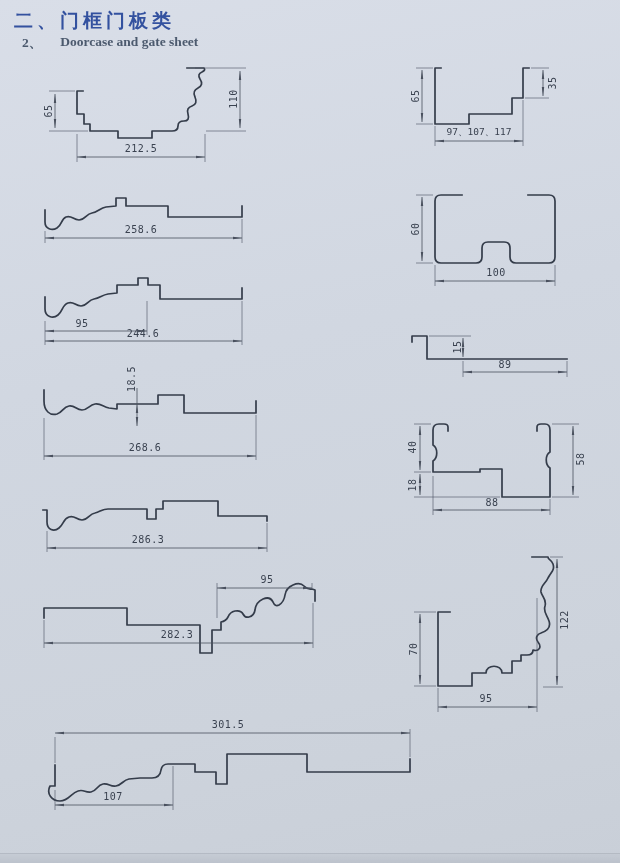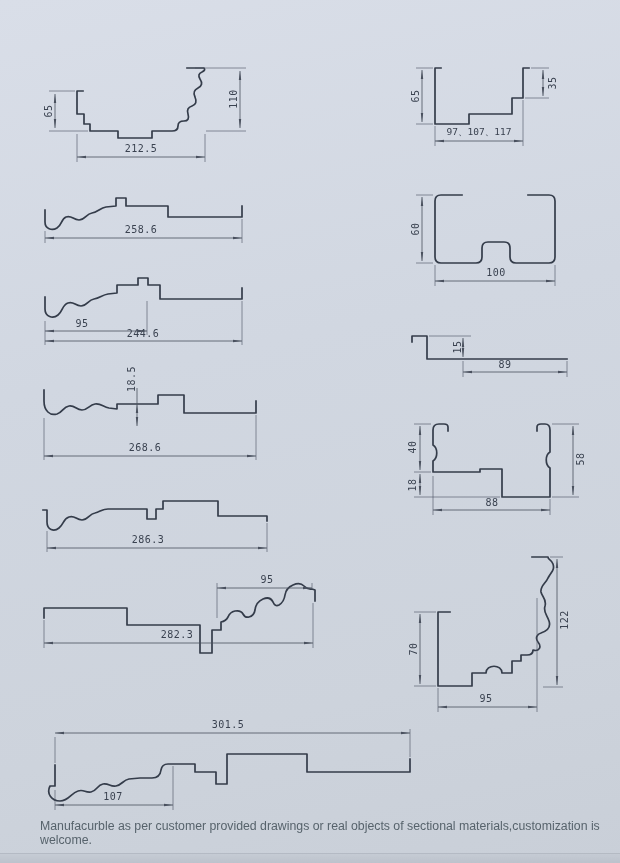--- a/index.html
+++ b/index.html
@@ -28,20 +28,27 @@
   .ftr-cn { color:#45515b; font-size:12.5px; letter-spacing:1px; }
   .ftr-en { color:#57636c; font-size:12.3px; margin-top:1px; }
   .page-edge { position:absolute; left:0; bottom:0; width:100%; height:9px;
     background:linear-gradient(#c4cad3,#b8bec8); border-top:1px solid #adb3bd; opacity:0.75; }
 </style>
 </head>
 <body>
 
 <div class="page">
 
+  <div class="hdr">
+    <div class="title-cn">二、门框门板类</div>
+    <div class="subtitle">
+      <span>2、</span>
+      <span>Doorcase and gate sheet</span>
+    </div>
+  </div>
 
   <svg class="drawings" width="620" height="863" viewBox="0 0 620 863">
     <defs>
       <marker id="ah-e" viewBox="0 0 10 8" refX="9.5" refY="4" markerWidth="10" markerHeight="8" orient="auto" markerUnits="userSpaceOnUse">
         <path d="M0.5 2.8 L9.5 4 L0.5 5.2 Z" fill="#49505e"></path>
       </marker>
       <marker id="ah-s" viewBox="0 0 10 8" refX="9.5" refY="4" markerWidth="10" markerHeight="8" orient="auto-start-reverse" markerUnits="userSpaceOnUse">
         <path d="M0.5 2.8 L9.5 4 L0.5 5.2 Z" fill="#49505e"></path>
       </marker>
     </defs>
@@ -217,17 +224,16 @@
         <text class="dl" x="228" y="728">301.5</text>
         <line class="ext" x1="55" y1="790" x2="55" y2="810"></line>
         <line class="ext" x1="173" y1="766" x2="173" y2="810"></line>
         <line class="dim" x1="55" y1="805" x2="173" y2="805" marker-start="url(#ah-s)" marker-end="url(#ah-e)"></line>
         <text class="dl" x="113" y="800">107</text>
       </g>
     </g>
   </svg>
 
   <div class="ftr">
-    <div class="ftr-en">Manufacurble as per customer provided drawings or real objects of sectional materials,customization is welcome.</div>
   </div>
 
   <div class="page-edge"></div>
 </div>
 
 </body></html>

